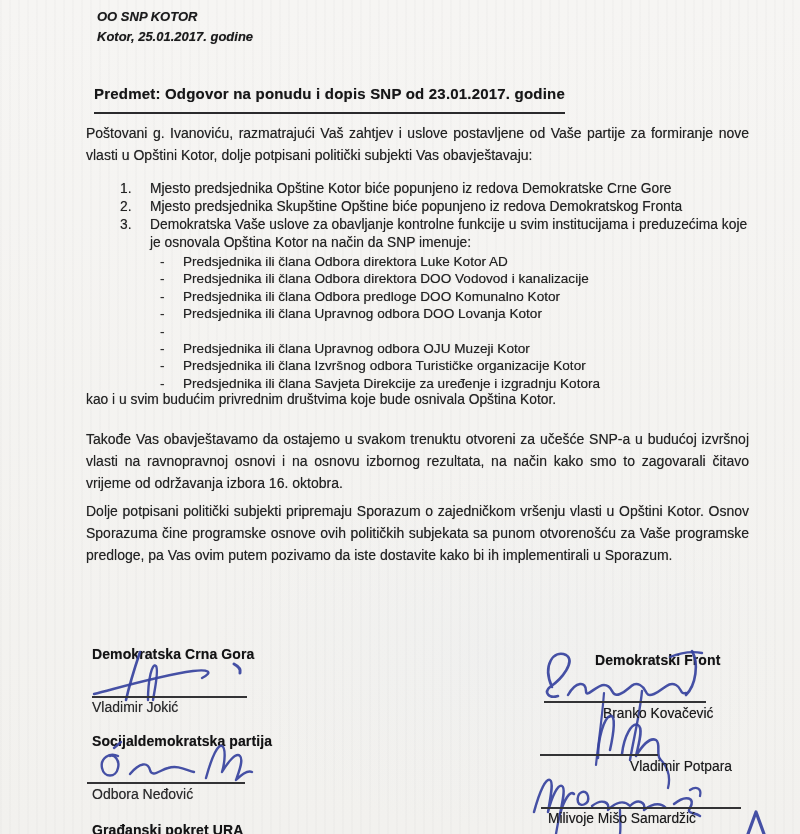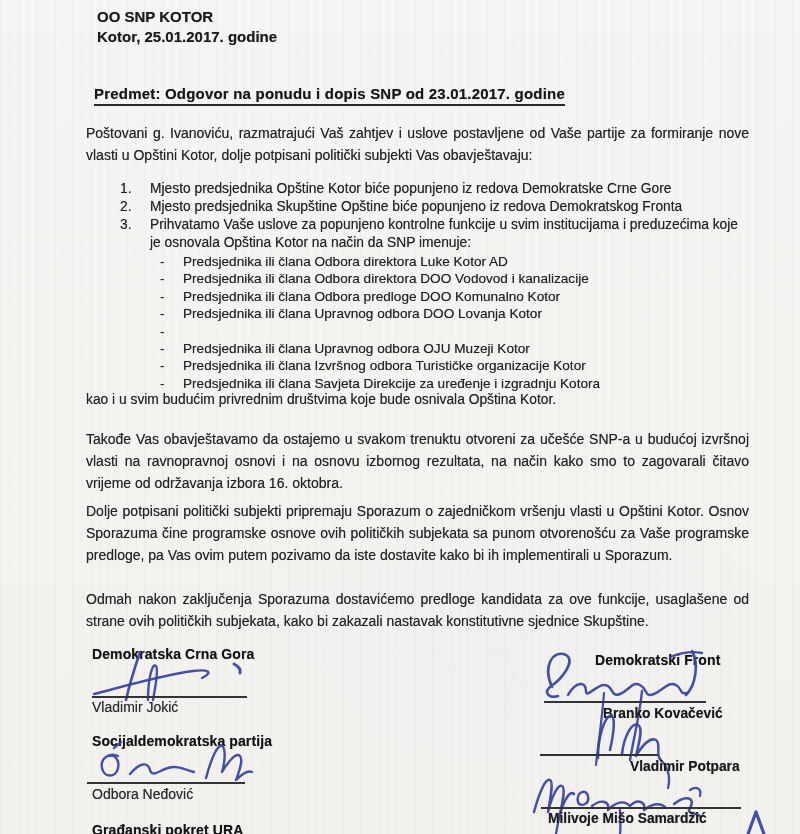--- a/index.html
+++ b/index.html
@@ -8,36 +8,36 @@
     background:#f5f4f2;
     background-image:
       radial-gradient(420px 260px at 62% 78%, rgba(185,205,235,0.05), transparent 70%),
       repeating-linear-gradient(90deg, rgba(60,60,70,0.018) 0 2px, transparent 2px 9px),
       linear-gradient(#f6f5f3,#f2f1ee);
     font-family:"Liberation Sans", sans-serif;
     color:#232323;
   }
   .soft{text-shadow:0 0 0.7px rgba(45,45,50,0.55);}
   .abs{position:absolute;}
-  .hdr{left:97px;top:7px;font-size:15px;line-height:19.5px;font-weight:700;color:#1b1b1c;}
+  .hdr{left:97px;top:7px;font-size:13px;line-height:19.5px;font-weight:700;font-style:italic;color:#1b1b1c;}
   .subject{
     left:94px;top:85px;font-size:15px;font-weight:700;color:#161617;
-    border-bottom:2.2px solid #2a2a2c;padding-bottom:2px;letter-spacing:0.2px;
+    border-bottom:2.2px solid #2a2a2c;padding-bottom:10px;letter-spacing:0.2px;
   }
   .para{font-size:14px;line-height:21.8px;text-align:justify;width:663px;left:86px;margin:0;}
   .numlist{left:120px;top:180px;width:632px;}
   .numrow{display:flex;font-size:13.8px;line-height:18px;}
   .nummark{width:30px;flex:0 0 30px;}
   .dashlist{left:160px;top:253px;width:594px;}
   .dashrow{display:flex;font-size:13.6px;line-height:17.4px;}
   .dashmark{width:23px;flex:0 0 23px;}
   .listfooter{left:86px;top:392px;font-size:13.8px;}
   .plabel{font-size:14px;font-weight:700;color:#131314;letter-spacing:0.1px;}
   .sname{font-size:14px;color:#2a2a2b;}
-  .snameb{font-size:13.8px;font-weight:700;color:#1a1a1b;text-align:right;}
+  .snameb{font-size:13.8px;font-weight:400;color:#1a1a1b;text-align:right;}
   .sigline{border-top:2px solid #333335;height:0;}
   svg.ink{overflow:visible;}
   svg.ink path{fill:none;stroke:#36429e;stroke-linecap:round;stroke-linejoin:round;opacity:0.92;}
 </style>
 </head>
 <body>
 
 <div class="page">
 
   <div class="abs hdr soft">
@@ -53,21 +53,21 @@
     <div class="numrow">
       <span class="nummark">1.</span>
       <span>Mjesto predsjednika Opštine Kotor biće popunjeno iz redova Demokratske Crne Gore</span>
     </div>
     <div class="numrow">
       <span class="nummark">2.</span>
       <span>Mjesto predsjednika Skupštine Opštine biće popunjeno iz redova Demokratskog Fronta</span>
     </div>
     <div class="numrow">
       <span class="nummark">3.</span>
-      <span>Prihvatamo Vaše uslove za popunjeno kontrolne funkcije u svim institucijama i preduzećima koje je osnovala Opština Kotor na način da SNP imenuje:</span>
+      <span>Demokratska Vaše uslove za obavljanje kontrolne funkcije u svim institucijama i preduzećima koje je osnovala Opština Kotor na način da SNP imenuje:</span>
     </div>
   </div>
 
   <div class="abs dashlist soft">
     <div class="dashrow">
       <span class="dashmark">-</span>
       <span>Predsjednika ili člana Odbora direktora Luke Kotor AD</span>
     </div>
     <div class="dashrow">
       <span class="dashmark">-</span>
@@ -95,21 +95,20 @@
     <div class="dashrow">
       <span class="dashmark">-</span>
       <span>Predsjednika ili člana Savjeta Direkcije za uređenje i izgradnju Kotora</span>
     </div>
   </div>
 
   <div class="abs listfooter soft">kao i u svim budućim privrednim društvima koje bude osnivala Opština Kotor.</div>
 
   <p class="abs para soft" style="top:429px">Takođe Vas obavještavamo da ostajemo u svakom trenuktu otvoreni za učešće SNP-a u budućoj izvršnoj vlasti na ravnopravnoj osnovi i na osnovu izbornog rezultata, na način kako smo to zagovarali čitavo vrijeme od održavanja izbora 16. oktobra.</p>
   <p class="abs para soft" style="top:501px">Dolje potpisani politički subjekti pripremaju Sporazum o zajedničkom vršenju vlasti u Opštini Kotor. Osnov Sporazuma čine programske osnove ovih političkih subjekata sa punom otvorenošću za Vaše programske predloge, pa Vas ovim putem pozivamo da iste dostavite kako bi ih implementirali u Sporazum.</p>
-  <p class="abs para soft" style="top:589px">Odmah nakon zaključenja Sporazuma dostavićemo predloge kandidata za ove funkcije, usaglašene od strane ovih političkih subjekata, kako bi zakazali nastavak konstitutivne sjednice Skupštine.</p>
 
   <div class="abs plabel soft" style="left:92px;top:646px">Demokratska Crna Gora</div>
   <svg class="abs ink" style="left:88px;top:650px" width="165" height="52" viewBox="0 0 165 52">
     <path d="M52,2 C48,14 42,32 38,50" stroke-width="2.6"></path>
     <path d="M60,50 C60,30 64,12 68,16 C71,20 67,38 65,50" stroke-width="2.4"></path>
     <path d="M6,44 C30,38 70,26 105,21 C120,19 126,22 114,28" stroke-width="2.4"></path>
     <path d="M146,14 c4,2 7,5 6,9" stroke-width="3"></path>
   </svg>
   <div class="abs sigline" style="left:92px;top:696px;width:155px"></div>
   <div class="abs sname soft" style="left:92px;top:699px">Vladimir Jokić</div>

